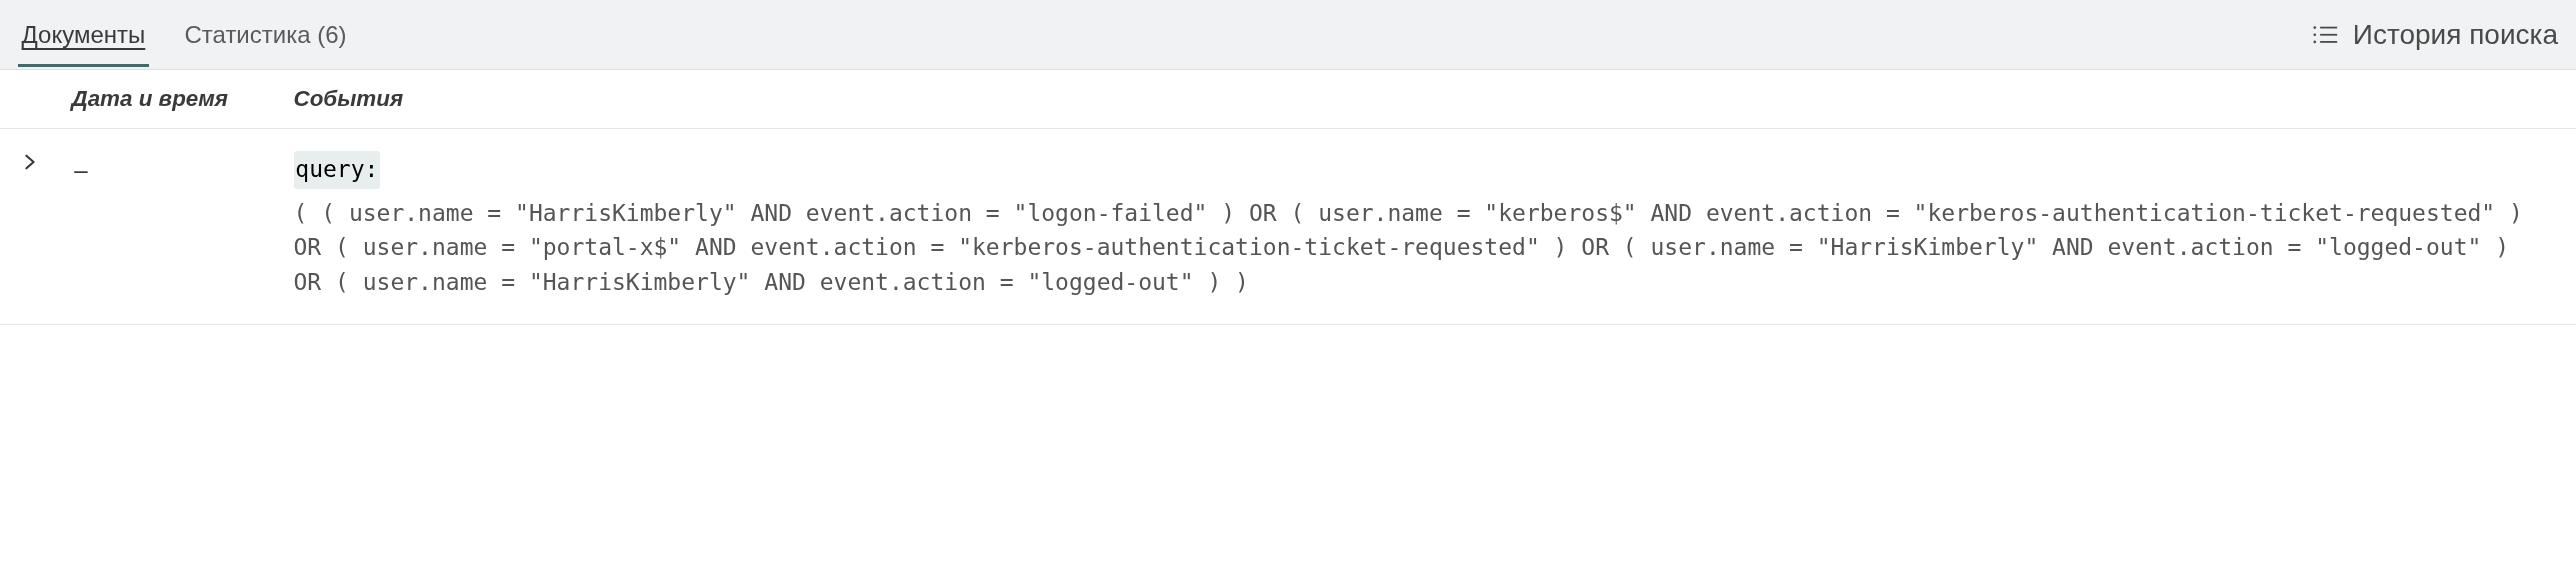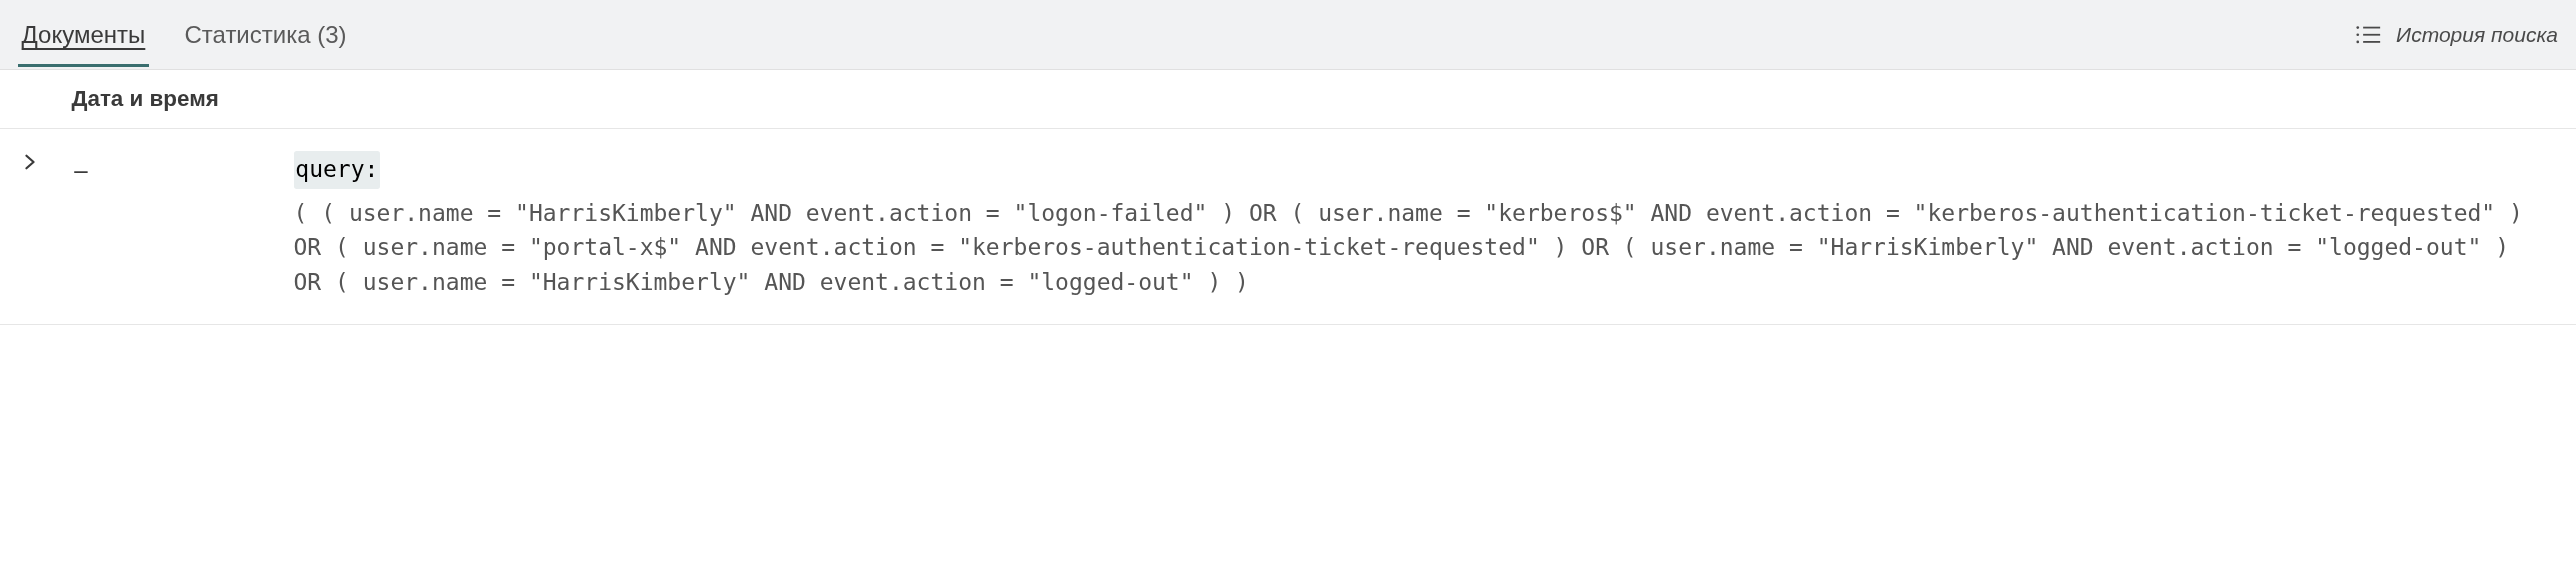--- a/index.html
+++ b/index.html
@@ -45,36 +45,36 @@
     left: 0;
     right: 0;
     bottom: -0.9px;
     height: 3.6px;
     background: #3a6e6e;
   }
   .history-section {
     display: flex;
     align-items: center;
     gap: 14.3px;
-    font-size: 21px;
+    font-size: 28px;
     color: #4a4a4a;
-    font-style: italic;
   }
   .list-icon {
     display: inline-flex;
     align-items: center;
     justify-content: center;
   }
   .table-header {
     display: flex;
     padding: 16px 21.5px 16px 21.5px;
     font-size: 22.4px;
     font-weight: 600;
     color: #3a3a3a;
     border-bottom: 0.9px solid #e6e6e6;
+    font-style: italic;
   }
   .col-expand {
     width: 50px;
   }
   .col-date {
     width: 222px;
   }
   .col-events {
     flex: 1;
   }
@@ -118,40 +118,41 @@
     word-break: break-word;
     max-width: 2236px;
   }
 </style>
 </head>
 <body>
 
 <div class="tab-bar">
   <div class="tabs">
     <div class="tab active">Документы</div>
-    <div class="tab">Статистика (3)</div>
+    <div class="tab">Статистика (6)</div>
   </div>
   <div class="history-section">
     <span class="list-icon">
       <svg width="27" height="21.5" viewBox="0 0 30 24" fill="none" stroke="#4a4a4a" stroke-width="2">
         <circle cx="3" cy="4" r="1.5" fill="#4a4a4a" stroke="none"></circle>
         <line x1="9" y1="4" x2="28" y2="4"></line>
         <circle cx="3" cy="12" r="1.5" fill="#4a4a4a" stroke="none"></circle>
         <line x1="9" y1="12" x2="28" y2="12"></line>
         <circle cx="3" cy="20" r="1.5" fill="#4a4a4a" stroke="none"></circle>
         <line x1="9" y1="20" x2="28" y2="20"></line>
       </svg>
     </span>
     <span>История поиска</span>
   </div>
 </div>
 
 <div class="table-header">
   <div class="col-expand"></div>
   <div class="col-date">Дата и время</div>
+  <div class="col-events">События</div>
 </div>
 
 <div class="row">
   <div class="expand-toggle">
     <svg width="16" height="16" viewBox="0 0 18 18">
       <path d="M5 2 L13 9 L5 16" fill="none" stroke="#3a3a3a" stroke-width="2.5" stroke-linecap="round" stroke-linejoin="round"></path>
     </svg>
   </div>
   <div class="date-cell">—</div>
   <div class="events-cell">

